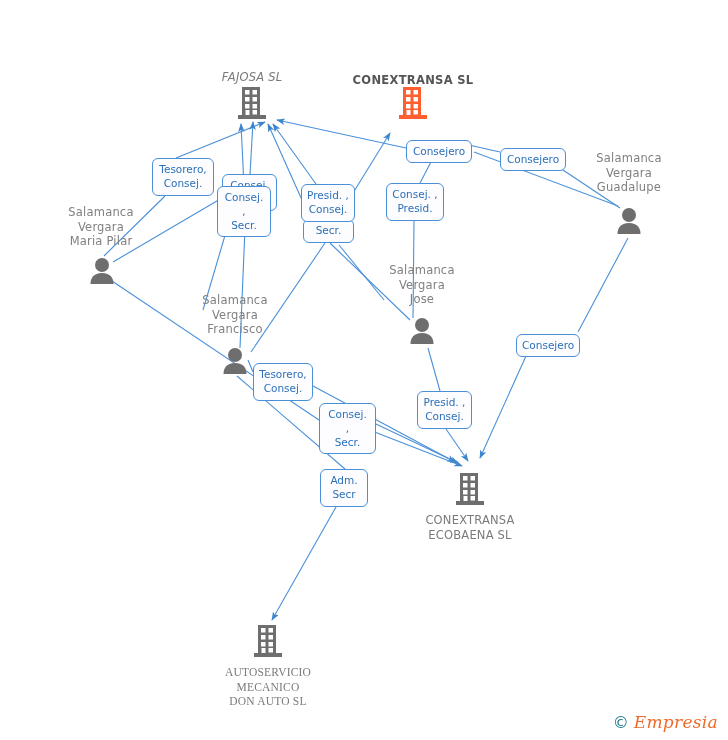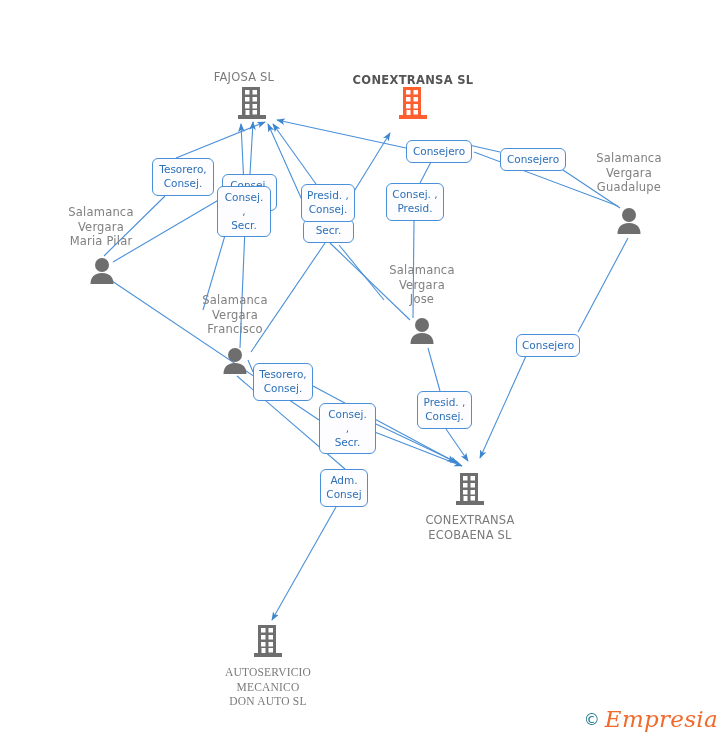--- a/index.html
+++ b/index.html
@@ -68,21 +68,21 @@
     gap: 5px;
     font-family: "DejaVu Serif", serif;
   }
   .wm-c {
     color: #1f7a8c;
     font-size: 16px;
     font-family: "DejaVu Sans", sans-serif;
   }
   .wm-text {
     color: #ef6a2b;
-    font-size: 23px;
+    font-size: 17px;
     font-style: italic;
     font-family: "DejaVu Serif", serif;
     letter-spacing: 0.3px;
   }
 </style>
 </head>
 <body>
 
 <svg id="graph" viewBox="0 0 728 740" aria-hidden="true">
   <defs>
@@ -145,21 +145,21 @@
         <rect x="1" y="29" width="28" height="4" fill="#6e6e6e"></rect>
         <rect x="8" y="4" width="4.5" height="4.5" fill="#ffffff"></rect>
         <rect x="15.5" y="4" width="4.5" height="4.5" fill="#ffffff"></rect>
         <rect x="8" y="11" width="4.5" height="4.5" fill="#ffffff"></rect>
         <rect x="15.5" y="11" width="4.5" height="4.5" fill="#ffffff"></rect>
         <rect x="8" y="18" width="4.5" height="4.5" fill="#ffffff"></rect>
         <rect x="15.5" y="18" width="4.5" height="4.5" fill="#ffffff"></rect>
         <rect x="8.5" y="24" width="4" height="5" fill="#ffffff"></rect>
         <rect x="15.5" y="24" width="4.5" height="4.5" fill="#ffffff"></rect>
       </svg></div>
-    <div class="node-label company" style="left: 154px; top: 70px; width: 180px;">FAJOSA SL</div>
+    <div class="node-label company" style="left: 162px; top: 70px; width: 180px; font-style: italic;">FAJOSA SL</div>
     <div class="icon-wrap" style="left: 398px; top: 86px;"><svg width="30" height="34" viewBox="0 0 30 34">
         <rect x="5" y="1" width="18" height="28" fill="#FF5F2E"></rect>
         <rect x="1" y="29" width="28" height="4" fill="#FF5F2E"></rect>
         <rect x="8" y="4" width="4.5" height="4.5" fill="#ffffff"></rect>
         <rect x="15.5" y="4" width="4.5" height="4.5" fill="#ffffff"></rect>
         <rect x="8" y="11" width="4.5" height="4.5" fill="#ffffff"></rect>
         <rect x="15.5" y="11" width="4.5" height="4.5" fill="#ffffff"></rect>
         <rect x="8" y="18" width="4.5" height="4.5" fill="#ffffff"></rect>
         <rect x="15.5" y="18" width="4.5" height="4.5" fill="#ffffff"></rect>
         <rect x="8.5" y="24" width="4" height="5" fill="#ffffff"></rect>
@@ -239,19 +239,19 @@
     <div class="edge-label" style="left: 386px; top: 183px; width: 58px; min-height: 38px;">Consej. ,
 Presid.</div>
     <div class="edge-label" style="left: 516px; top: 334px; width: 64px; min-height: 20px;">Consejero</div>
     <div class="edge-label" style="left: 253px; top: 363px; width: 60px; min-height: 38px;">Tesorero,
 Consej.</div>
     <div class="edge-label" style="left: 319px; top: 403px; width: 57px; min-height: 38px;">Consej. ,
 Secr.</div>
     <div class="edge-label" style="left: 417px; top: 391px; width: 55px; min-height: 38px;">Presid. ,
 Consej.</div>
     <div class="edge-label" style="left: 320px; top: 469px; width: 48px; min-height: 38px;">Adm.
-Consej</div>
+Secr</div>
   </div>
 
 <div class="watermark">
   <span class="wm-c">©</span>
   <span class="wm-text">Empresia</span>
 </div>
 
 </body></html>

